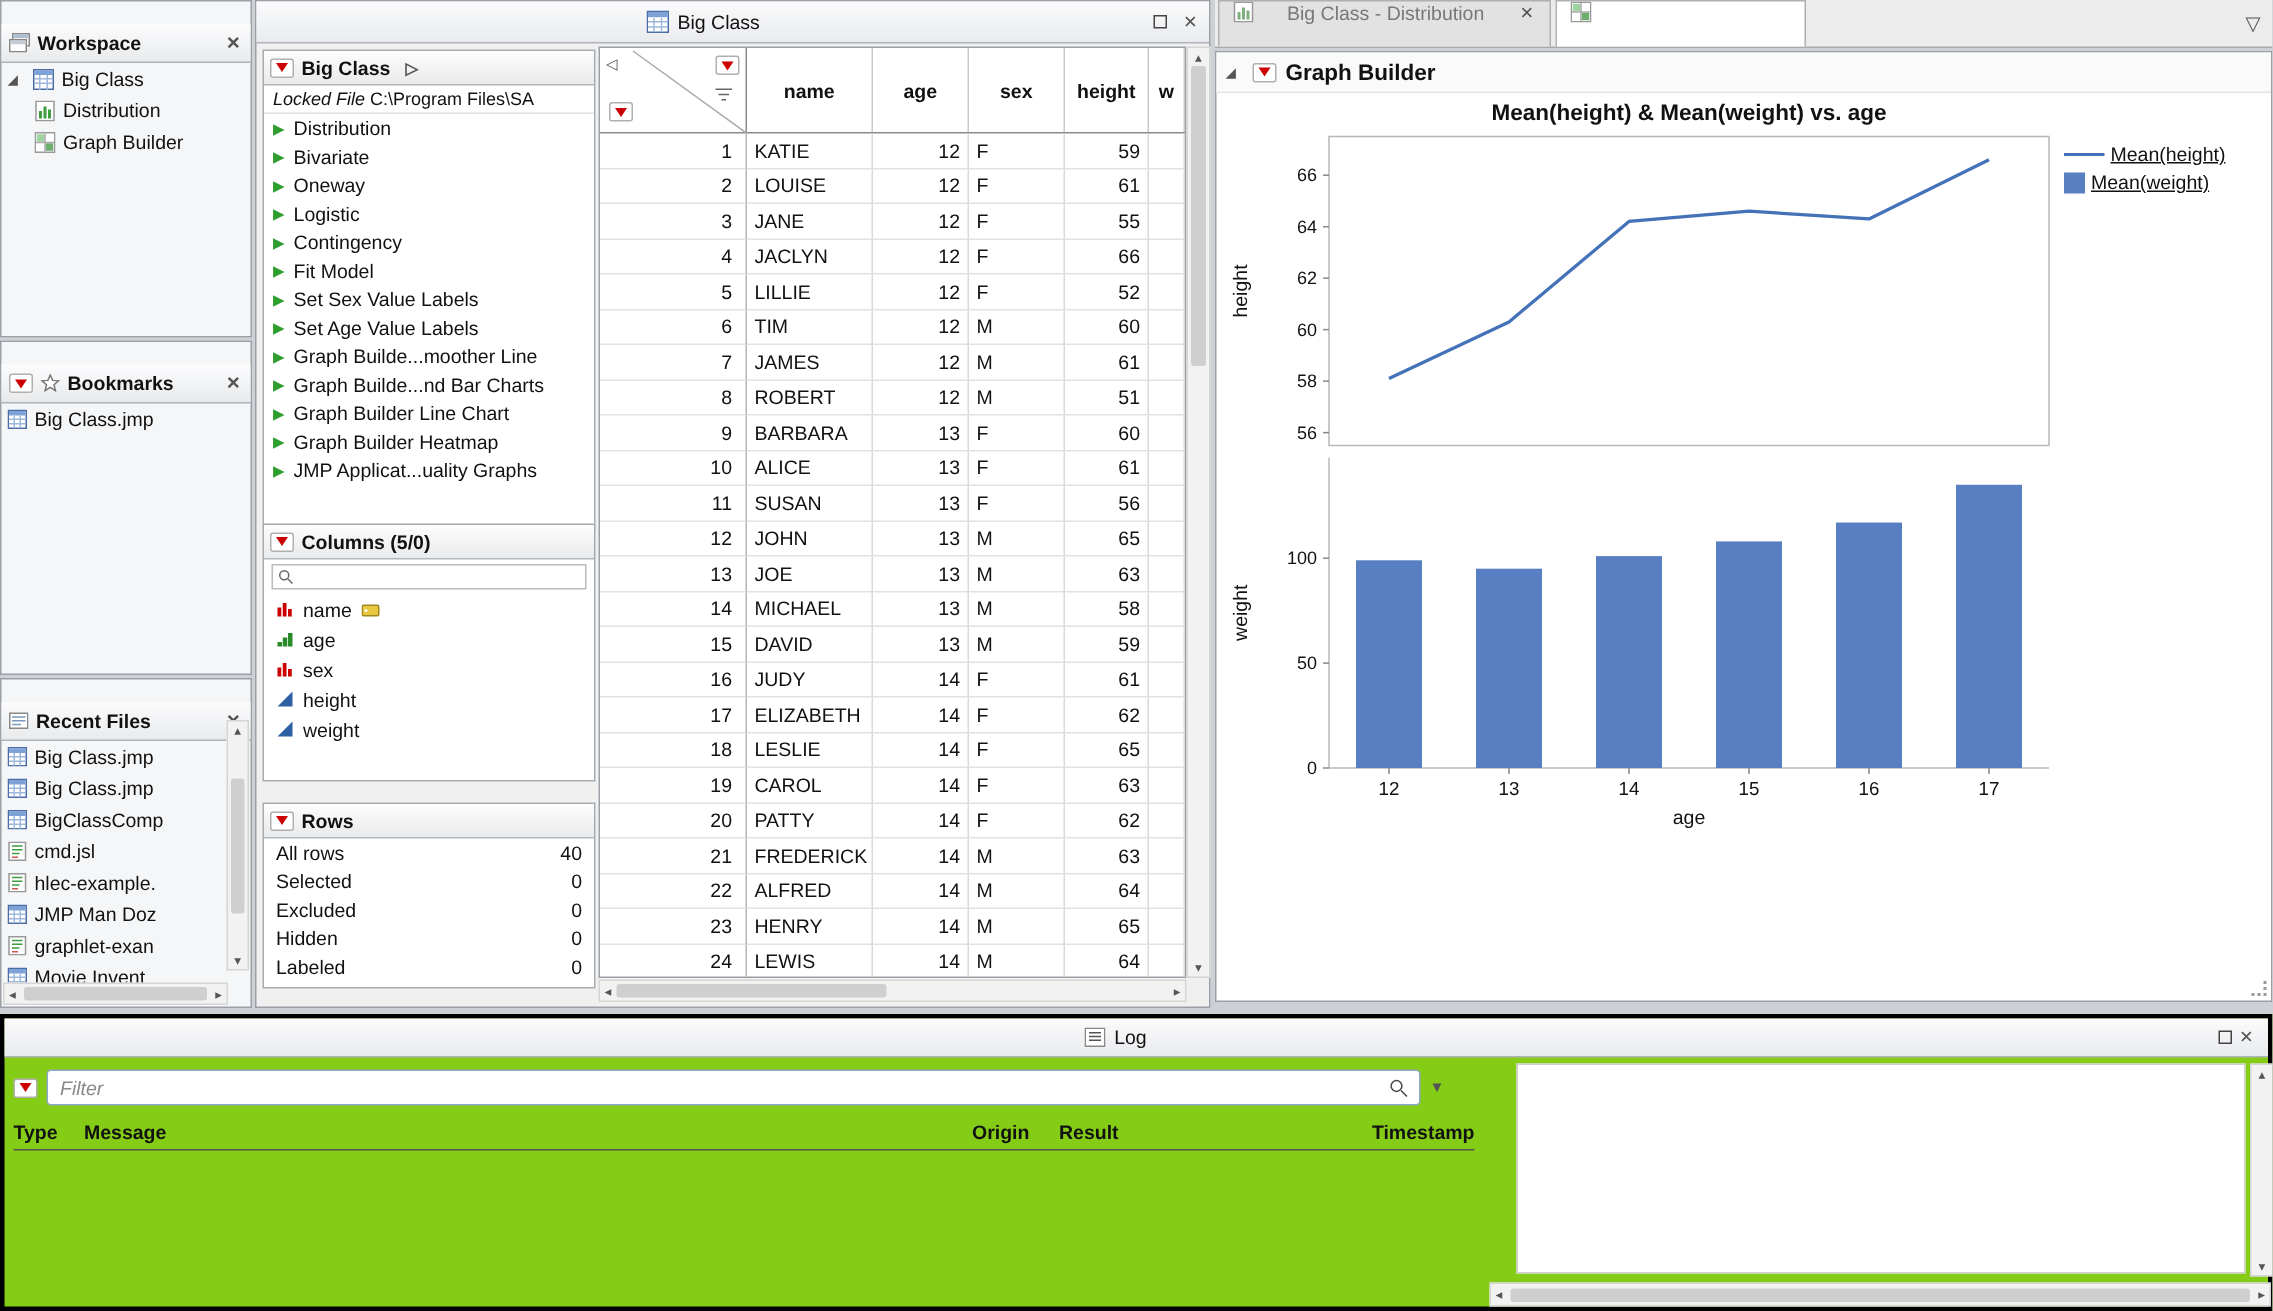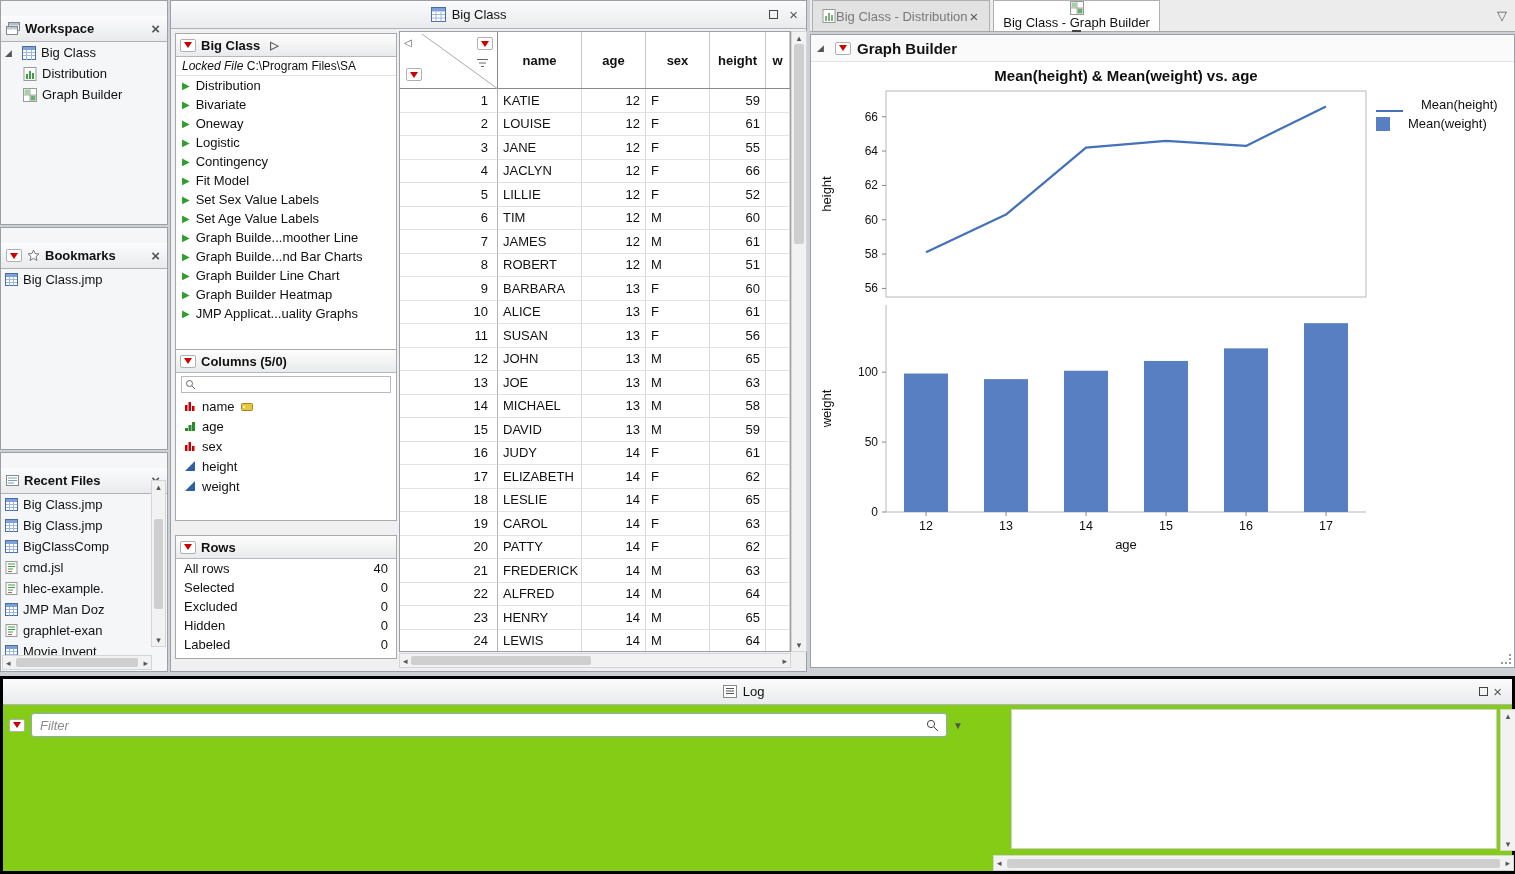--- a/index.html
+++ b/index.html
@@ -50,30 +50,30 @@
 .td.num{justify-content:flex-end;}
 .td.rownum{justify-content:flex-end;border-right:1px solid #b5b5b5;padding-right:9px;}
 .w-rownum{width:98px;flex:none;}
 .w-name{width:84px;flex:none;}
 .w-age{width:64px;flex:none;}
 .w-sex{width:64px;flex:none;}
 .w-height{width:56px;flex:none;}
 .w-w{flex:1;}
 
 #tabbar{background:#ececec;border-bottom:1px solid #a8a8a8;display:flex;align-items:flex-end;padding-left:2px;}
-.tab{display:flex;align-items:center;gap:0;height:31px;padding:0 9px;border:1px solid #b0b0b0;border-bottom:none;margin-right:3px;font-size:13px;}
+.tab{display:flex;align-items:flex-start;gap:22px;height:31px;padding:0 9px;border:1px solid #b0b0b0;border-bottom:none;margin-right:3px;font-size:13px;}
 .tab.inactive{background:#e2e2e2;color:#787878;}
 .tab.active{background:#fff;color:#111;flex-direction:column;}
 #gb-panel{background:#fff;border:1px solid #9aa0a6;}
 .gb-hdr{height:27px;display:flex;align-items:center;gap:6px;padding:0 6px;border-bottom:1px solid #e4e4e4;background:#fafafa;}
 .gb-title{font-weight:bold;font-size:15px;}
 #chart-title{position:absolute;left:35px;top:32px;width:560px;text-align:center;font-weight:bold;font-size:15px;}
 #gb-svg{position:absolute;left:0;top:52px;}
 #legend{position:absolute;left:565px;top:58px;font-size:13px;}
-.leg-row{display:flex;align-items:flex-end;gap:18px;height:19px;}
+.leg-row{display:flex;align-items:center;gap:4px;height:19px;text-decoration:underline;}
 .leg-line{width:27px;height:0;border-top:2px solid #4472b8;}
 .leg-square{width:14px;height:14px;background:#587fc2;}
 svg text{font-family:"Liberation Sans",sans-serif;}
 
 #log-win{background:#84cc16;border:3px solid #000000;}
 #log-title{height:26px;background:linear-gradient(#fbfbfc,#e9ebee);border-bottom:1px solid #b0b4b8;display:flex;align-items:center;padding:0 8px;}
 #filter-row{position:absolute;left:6px;top:34px;display:flex;align-items:center;gap:6px;}
 #filter-input{width:916px;height:24px;border:1px solid #8fa8c4;border-radius:3px;padding:0 26px 0 8px;font-family:"Liberation Sans",sans-serif;font-size:13px;background:#fff;}
 #filter-input::placeholder{font-style:italic;color:#8a8a8a;}
 #log-head{position:absolute;left:6px;top:68px;width:974px;display:flex;font-weight:bold;border-bottom:1.5px solid #555;padding-bottom:4px;}
@@ -815,20 +815,27 @@
       <span style="position:relative;display:inline-flex;align-items:center;">
         <input id="filter-input" placeholder="Filter" style="">
         <svg width="13" height="13" style="position:absolute;right:8px;">
             <circle cx="5" cy="5" r="3.6" fill="none" stroke="#444"></circle>
             <path d="M8 8l4 4" stroke="#444"></path>
           </svg>
       </span>
       <span class="muted" style="font-size:10px;">▼</span>
     </div>
 
+    <div id="log-head">
+      <span style="width:47px;">Type</span>
+      <span style="flex:1;">Message</span>
+      <span style="width:58px;">Origin</span>
+      <span style="width:62px;">Result</span>
+      <span style="width:215px;text-align:right;">Timestamp</span>
+    </div>
 
     <div class="abs" style="left:988px;top:28px;width:525px;height:168px;">
       <div class="abs" style="left:20px;top:2px;width:486px;height:140px;background:#fff;border:1px solid #cfcfcf;"></div>
       <div class="abs sb" style="right:0;top:2px;width:16px;height:142px;flex-direction:column;">
         <span class="sb-btn">▴</span>
         <span style="flex:1;"></span>
         <span class="sb-btn">▾</span>
       </div>
       <div class="abs sb" style="left:2px;top:148px;width:521px;height:16px;">
         <span class="sb-btn">◂</span>

